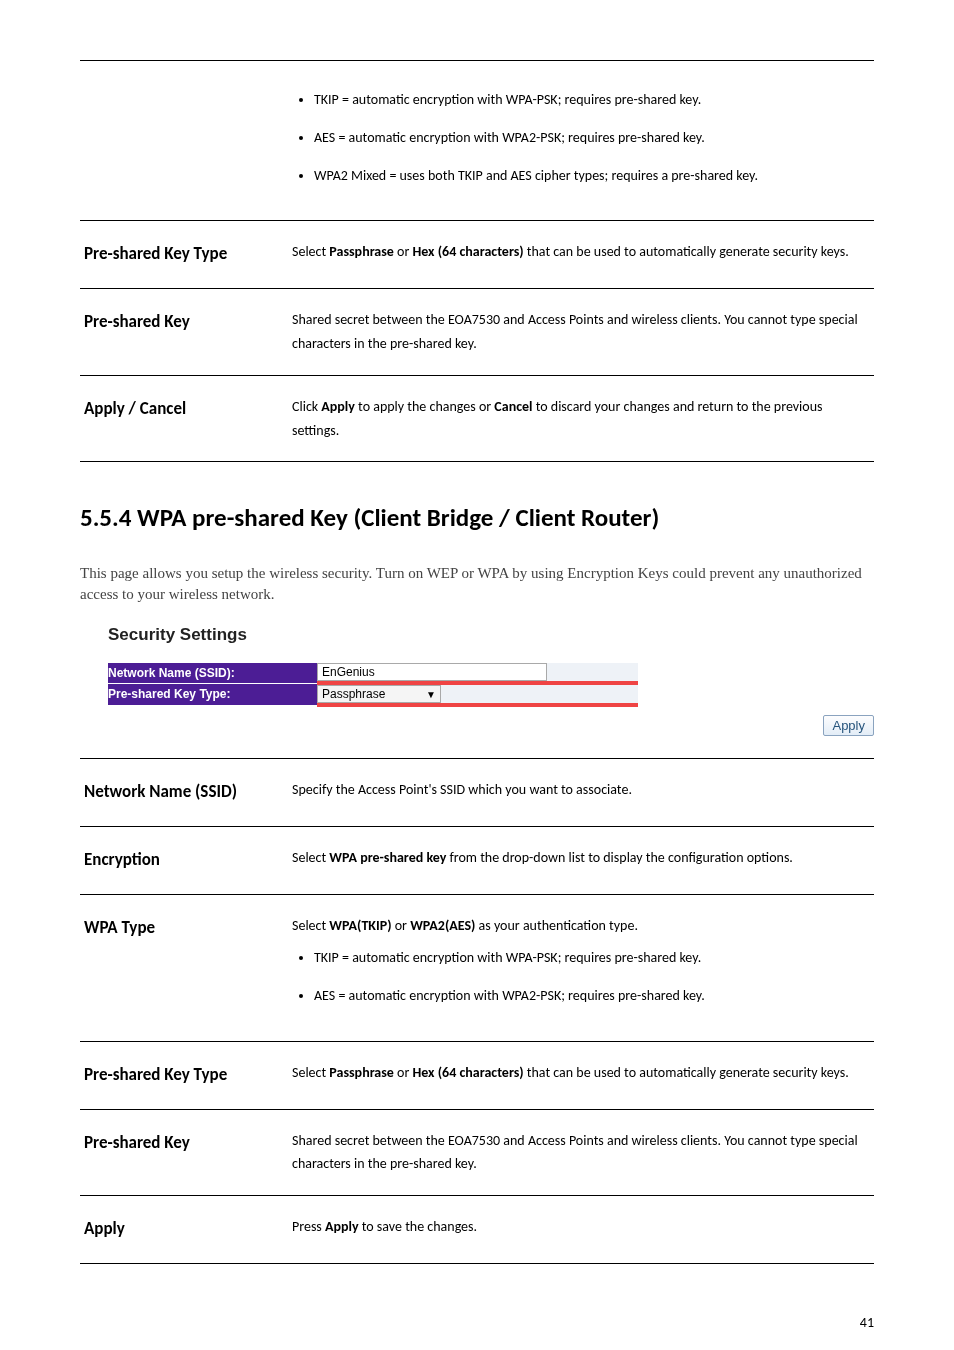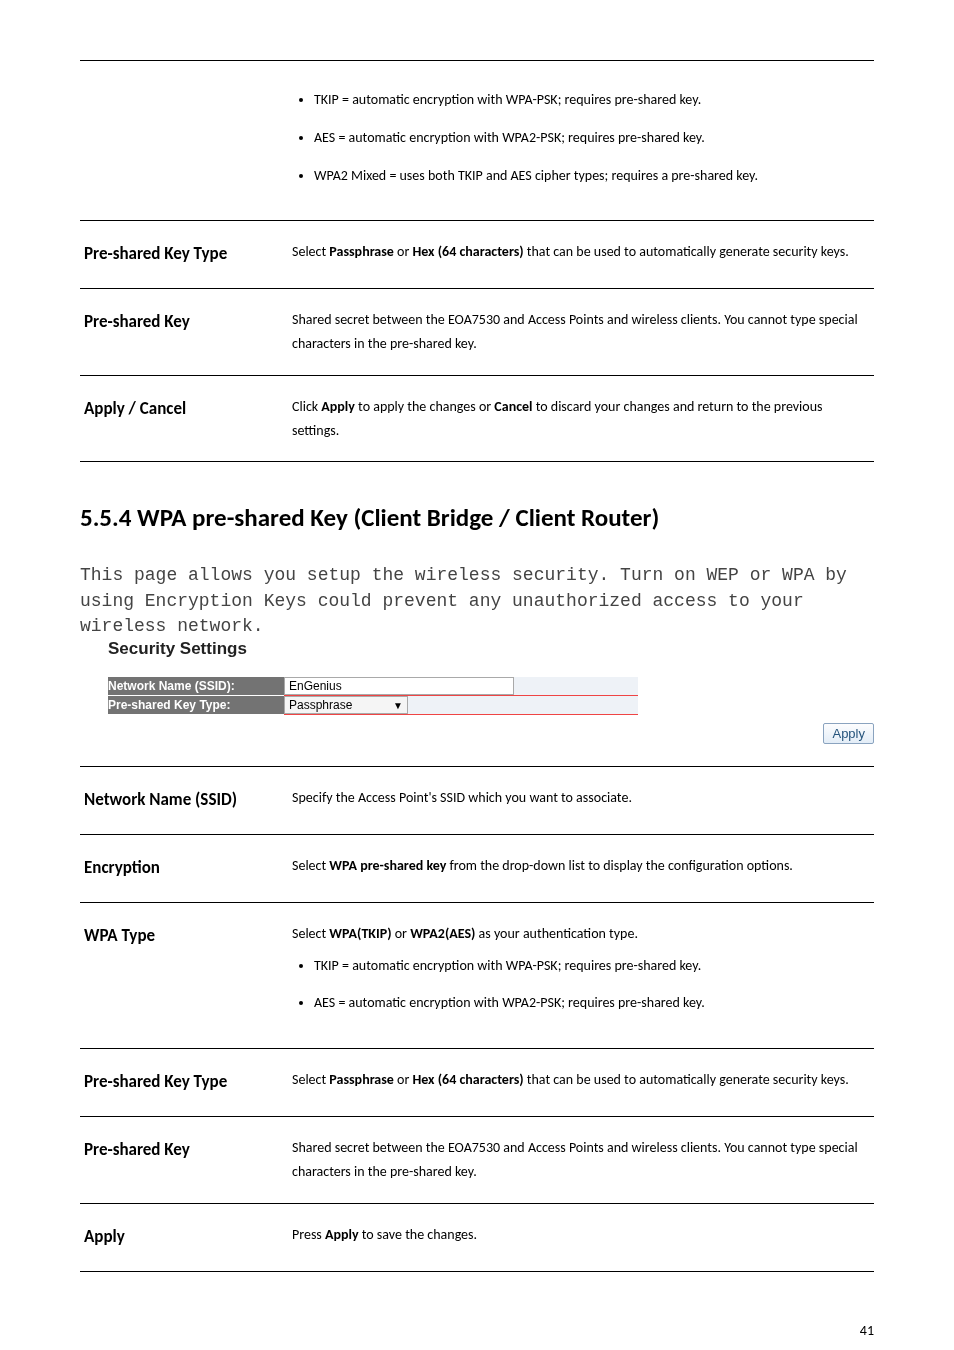--- a/index.html
+++ b/index.html
@@ -37,55 +37,56 @@
     margin: 8px 0 14px 0;
   }
   h2.section-heading {
     font-size: 25px;
     font-weight: bold;
     margin: 40px 0 30px 0;
   }
   .intro-text {
     color: #444;
     line-height: 1.4;
-    font-family: Liberation Mono, monospace;
-    font-size: 18px;
+    margin-bottom: 20px;
+    font-family: Liberation Serif, serif;
+    font-size: 15px;
   }
   .settings-block {
     margin-left: 28px;
     margin-bottom: 8px;
   }
   .settings-title {
     font-family: Verdana, Arial, sans-serif;
     font-weight: bold;
     font-size: 17px;
     color: #222;
     margin-bottom: 18px;
   }
   .settings-grid {
     border-collapse: collapse;
     width: 530px;
   }
   .settings-grid td {
     padding: 0;
   }
   .sg-label {
-    background: #737373;
+    background: #4c1d95;
     color: #fff;
     font-weight: bold;
-    width: 176px;
+    width: 209px;
     padding: 6px 8px;
     border-bottom: 1px solid #fff;
     font-family: Verdana, Arial, sans-serif;
     font-size: 12px;
   }
   .sg-field {
     background: #eef2f7;
     padding: 4px 8px;
-    border-bottom: 1px solid #ef4444;
+    border-bottom: 4px solid #ef4444;
     font-family: Arial, sans-serif;
     font-size: 13px;
   }
   .text-input {
     border: 1px solid #a9a9a9;
     padding: 2px 4px;
     width: 230px;
     height: 18px;
     box-sizing: border-box;
     font-size: 12px;

